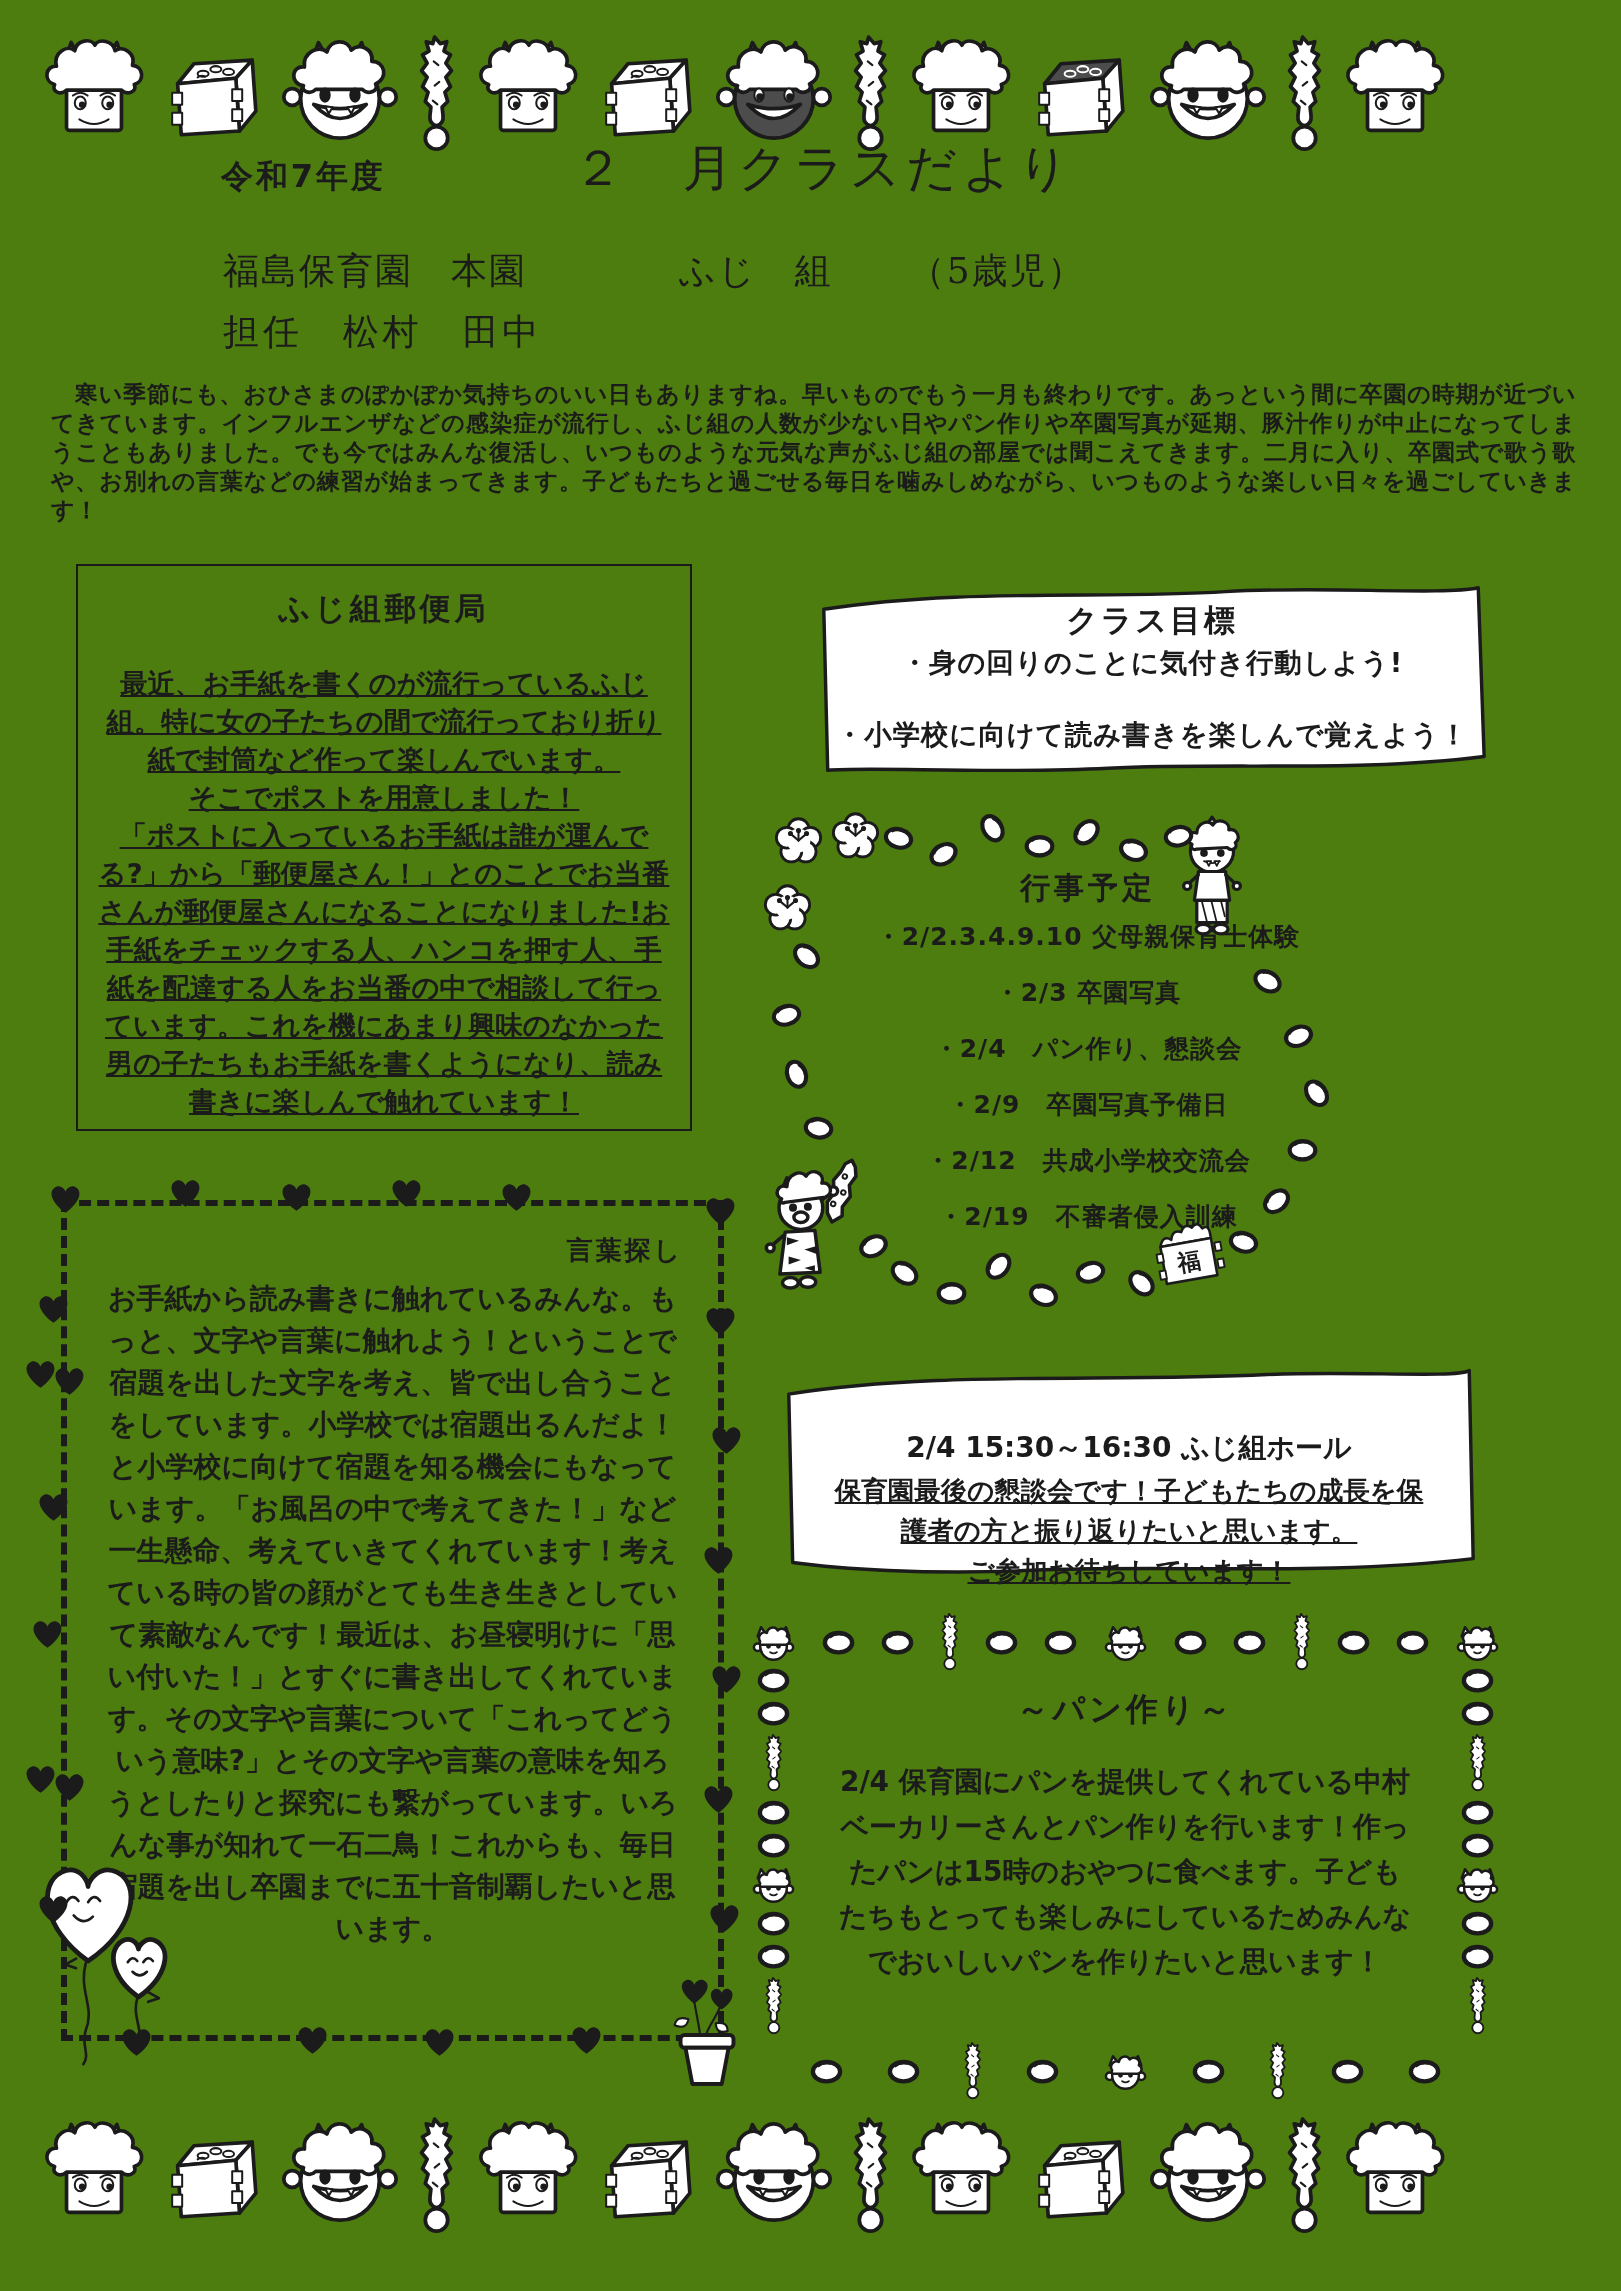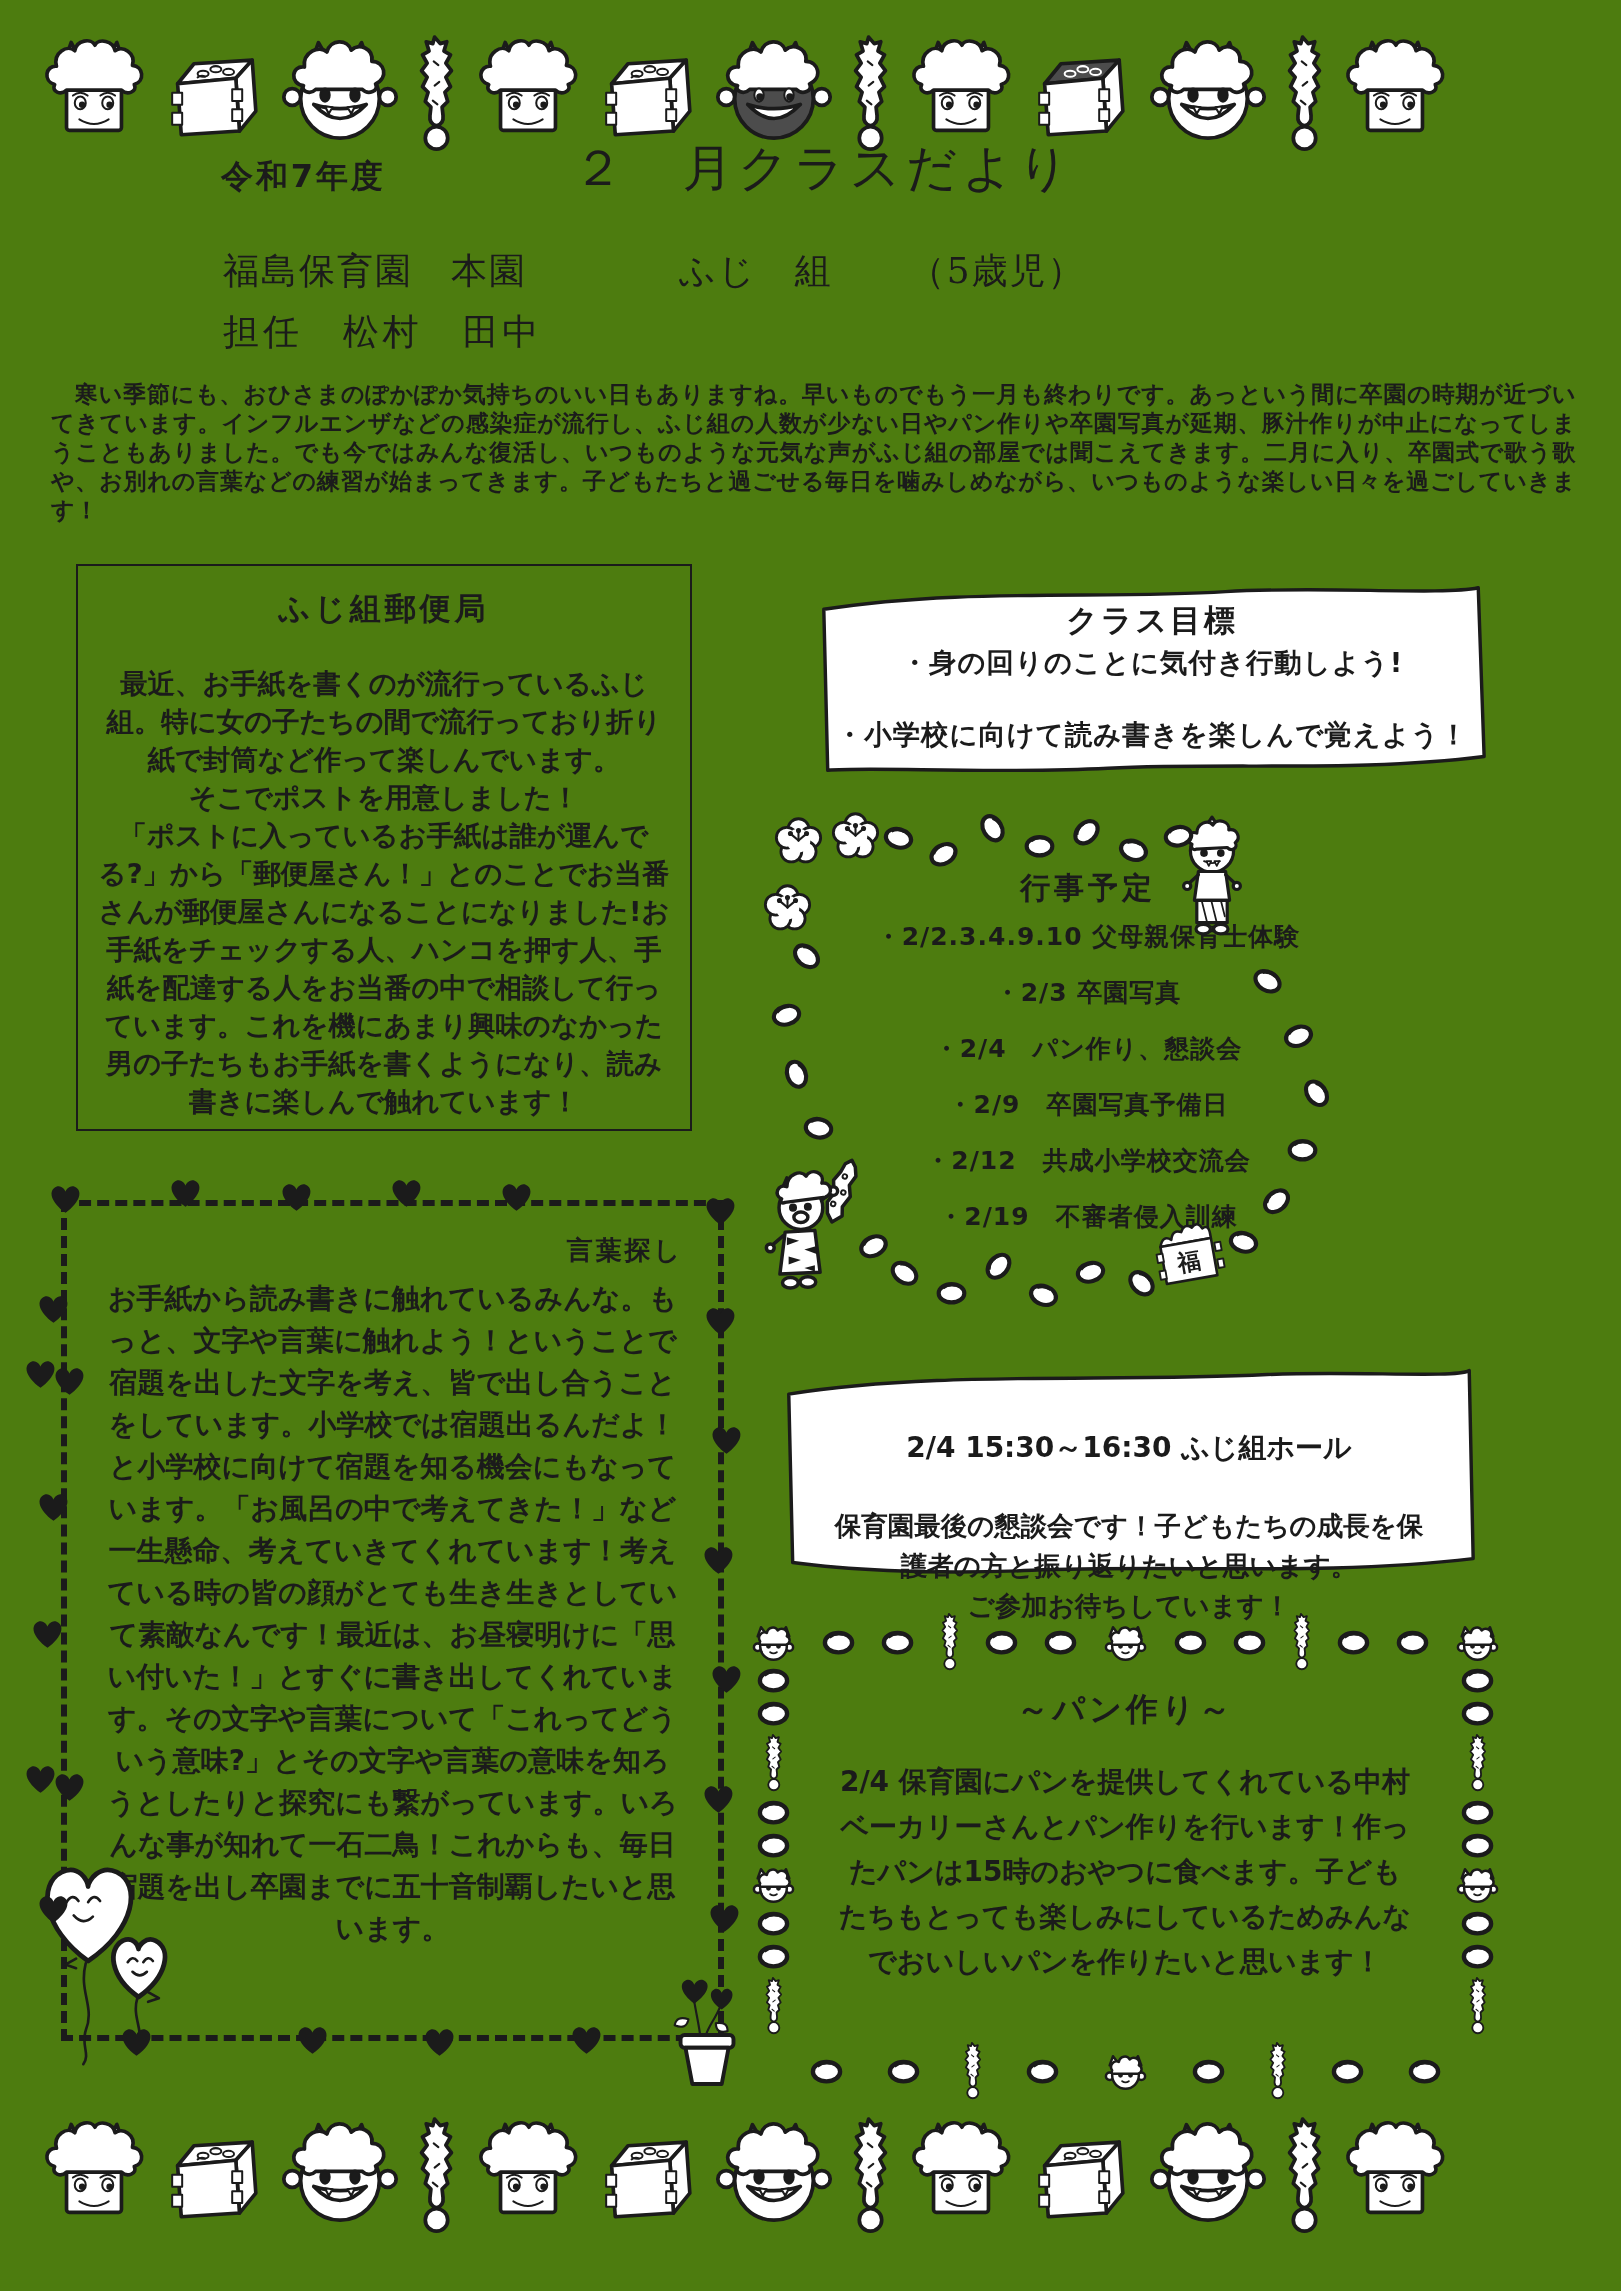--- a/index.html
+++ b/index.html
@@ -1,20 +1,20 @@
 <!DOCTYPE html>
 <html><head>
 <meta charset="utf-8">
 <style>
   html,body{margin:0;padding:0;background:#e8e8e8;}
   #page{position:relative;width:1621px;height:2292px;background:#4d7c0f;color:#1b1b1b;overflow:hidden;
         font-family:"DejaVu Sans","Liberation Sans",sans-serif;}
   .abs{position:absolute;}
   .serif{font-family:"DejaVu Serif","Liberation Serif",serif;}
-  .prewrap{white-space:pre-wrap;}
+  .prewrap{white-space:pre-wrap;text-decoration:underline;}
 
   
   .year{left:221px;top:155px;font-size:32px;font-weight:600;letter-spacing:2.9px;}
   .main-title{left:573px;top:135px;font-size:50px;font-weight:500;letter-spacing:4.9px;}
   .school-line{left:223px;top:247px;font-size:36px;letter-spacing:2px;}
   .teacher-line{left:223px;top:308px;font-size:36px;letter-spacing:3.9px;}
   .intro{left:51px;top:380px;width:1525px;font-size:23px;line-height:29px;font-weight:700;
          text-align:justify;letter-spacing:0.5px;}
 
   
@@ -24,21 +24,21 @@
 
   
   .goals-box{left:814px;top:574px;width:676px;height:208px;}
   .meet-box{left:777px;top:1353px;width:704px;height:233px;}
   .wavy-svg{position:absolute;left:0;top:0;width:100%;height:100%;}
   .goals-title{position:absolute;left:0;top:25.5px;width:100%;text-align:center;font-size:31px;font-weight:700;letter-spacing:2.9px;}
   .goal-item{position:absolute;width:100%;text-align:center;font-size:27.4px;font-weight:700;letter-spacing:1px;}
   .goal-0{top:71px;} .goal-1{top:143px;}
   .meet-title{position:absolute;left:0;top:29px;width:100%;text-align:center;font-size:30px;font-weight:700;letter-spacing:3.9px;}
   .meet-when{position:absolute;left:0;top:76px;width:100%;text-align:center;font-size:28px;font-weight:700;}
-  .meet-body{position:absolute;left:49px;top:118px;width:606px;text-align:center;font-size:26.5px;line-height:40px;font-weight:700;margin-top:35px;}
+  .meet-body{position:absolute;left:49px;top:118px;width:606px;text-align:center;font-size:26.5px;line-height:40px;font-weight:700;}
 
   
   .sched{left:784px;top:868px;width:608px;text-align:center;}
   .sched-title{font-size:30px;font-weight:700;letter-spacing:3.9px;}
   .sched-item{font-size:25px;font-weight:700;line-height:56px;letter-spacing:1px;}
 
   
   .word-box{left:61px;top:1200px;width:663px;height:841px;border:6.9px dashed #1b1b1b;box-sizing:border-box;padding:27.4px 35px;}
   .word-title{font-size:26px;font-weight:700;text-align:right;letter-spacing:2.9px;}
   .word-body{margin-top:9.8px;font-size:28px;line-height:42px;font-weight:700;text-align:center;}

